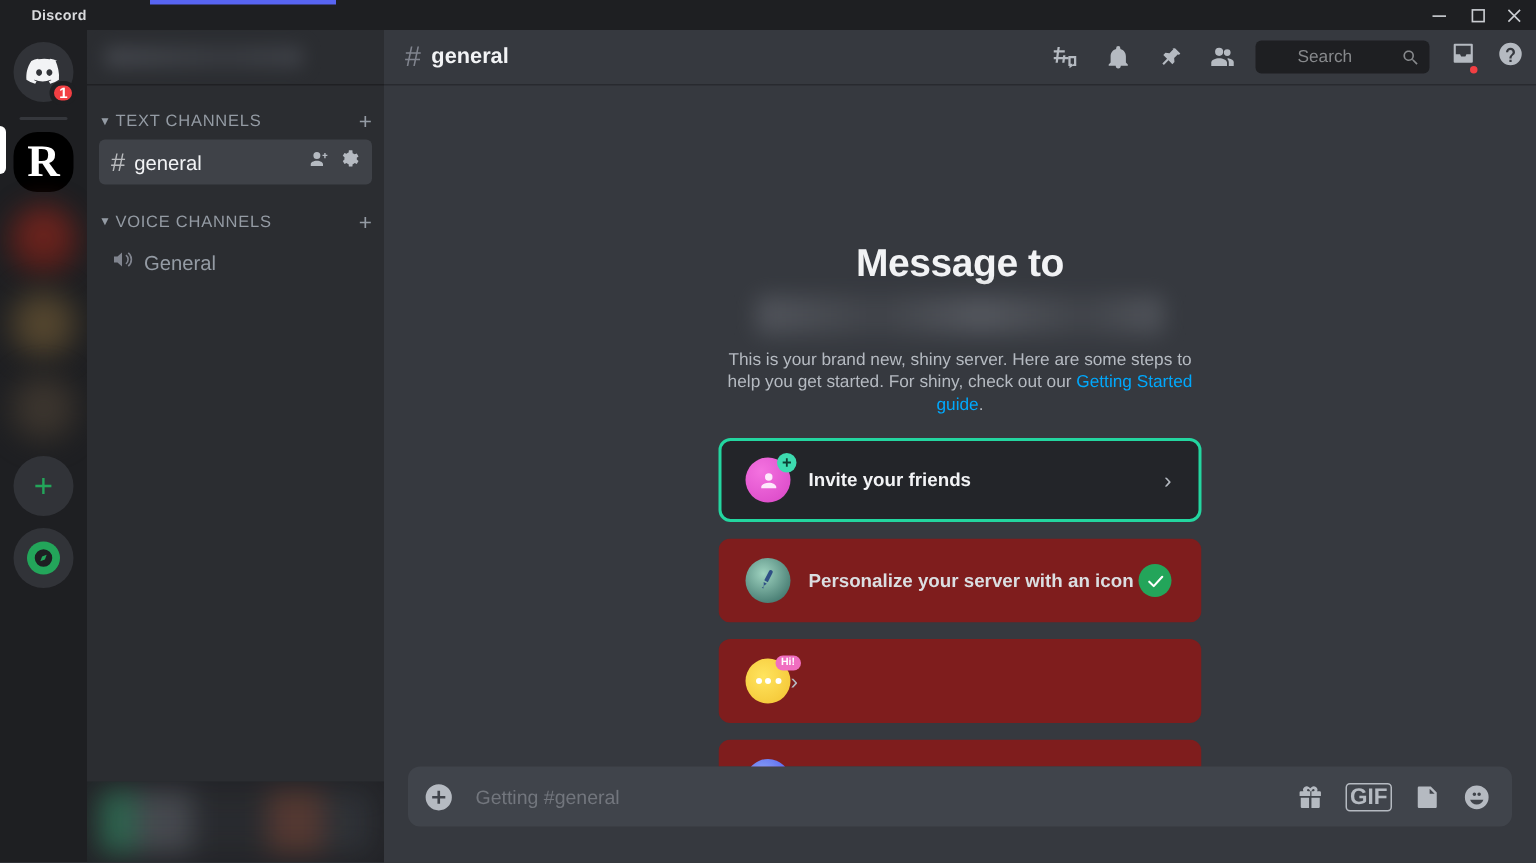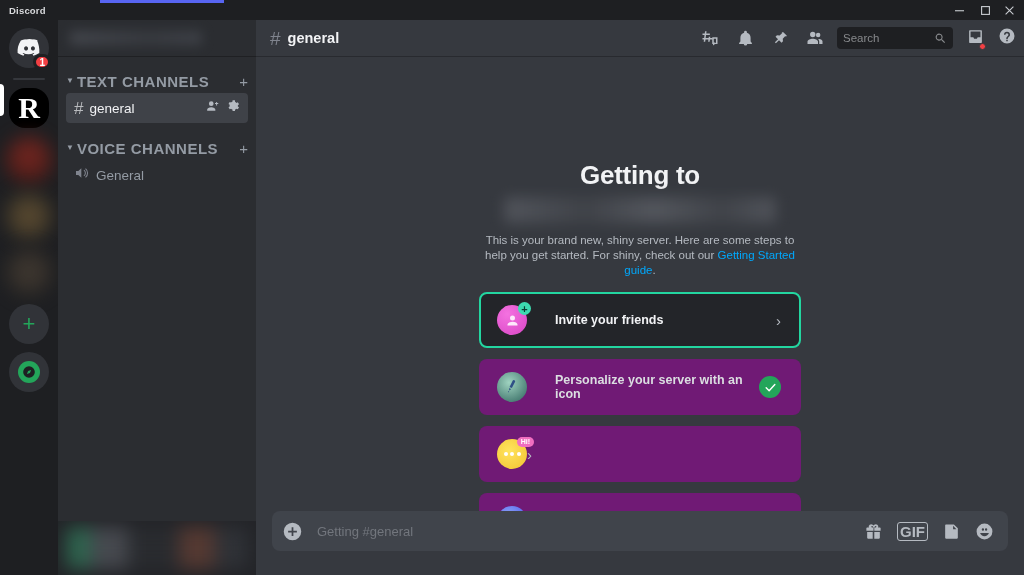--- a/index.html
+++ b/index.html
@@ -13,21 +13,21 @@
 
   
   .titlebar {
     height: 20px; background: #1e1f22; display: flex; align-items: center;
     flex: 0 0 20px; position: relative; z-index: 40;
   }
   .titlebar-accent {
     position: absolute; left: 100px; top: 0; width: 124px; height: 3px; background: #5865f2;
   }
   .titlebar-title {
-    color: #d9dadd; font-size: 9.5px; font-weight: bold; padding-left: 9px; letter-spacing: .2px;
+    color: #d9dadd; font-size: 9.5px; font-weight: bold; padding-left: 21px; letter-spacing: .2px;
   }
   .win-btns { margin-left: auto; display: flex; align-items: center; height: 20px; }
   .win-btn {
     width: 26px; height: 20px; display: flex; align-items: center; justify-content: center;
     color: #c9ccd1; font-size: 11px; line-height: 1;
   }
   .win-btn.close { font-size: 12px; padding-right: 4px; }
 
   
   .body { flex: 1; display: flex; min-height: 0; }
@@ -88,21 +88,21 @@
     background: linear-gradient(90deg,#4b4e55,#3c3f45 60%,#45484f);
     filter: blur(6px); opacity: .75;
   }
   .channels { flex: 1; padding-top: 14px; overflow: hidden; }
   .cat {
     display: flex; align-items: center; height: 22px; padding: 0 8px 0 8px; margin-bottom: 1px;
     color: #949ba4; cursor: pointer;
   }
   .cat .caret { font-size: 8px; margin-right: 3px; color: #949ba4; transform: translateY(-1px); }
   .cat .cat-label {
-    font-size: 15px; font-weight: bold; letter-spacing: .5px; text-transform: uppercase; flex: 1;
+    font-size: 11px; font-weight: normal; letter-spacing: .5px; text-transform: uppercase; flex: 1;
   }
   .cat .cat-add { font-size: 15px; color: #949ba4; line-height: 1; font-weight: 300; }
   .chan {
     display: flex; align-items: center; height: 30px; margin: 1px 8px; padding: 0 8px;
     border-radius: 4px; color: #949ba4; cursor: pointer;
   }
   .chan.active { background: #3f4248; color: #f2f3f5; }
   .chan .hash { font-size: 17px; margin-right: 6px; color: #80848e; line-height: 1; font-weight: 400; }
   .chan.active .hash { color: #b9bbbe; }
   .chan .chan-name { font-size: 13.5px; flex: 1; font-weight: 500; }
@@ -127,21 +127,21 @@
   .chanbar .hash { font-size: 19px; color: #80848e; margin-right: 7px; line-height: 1; }
   .chanbar .title { font-size: 14.5px; font-weight: bold; color: #f2f3f5; }
   .chanbar .spacer { flex: 1; }
   .topicons { display: flex; align-items: center; gap: 15px; }
   .topicons .ti { width: 20px; height: 20px; display: flex; align-items: center; justify-content: center; cursor: pointer; }
   .topicons .ti svg { fill: #b5bac1; }
   .searchbox {
     width: 116px; height: 22px; background: #1e1f22; border-radius: 4px;
     display: flex; align-items: center; padding: 0 6px; margin-left: 12px; cursor: text;
   }
-  .searchbox .sp { font-size: 11.5px; color: #87898c; flex: 1; }
+  .searchbox .sp { font-size: 11.5px; color: #87898c; flex: 1; margin-left: 22px; }
   .searchbox svg { width: 13px; height: 13px; fill: #87898c; }
   .inbox-wrap { position: relative; margin-left: 14px; }
   .inbox-dot {
     position: absolute; right: -2px; bottom: -1px; width: 7px; height: 7px;
     background: #f23f43; border-radius: 50%; border: 1px solid #36393f;
   }
 
   
   .msgs { flex: 1; display: flex; flex-direction: column; align-items: center; overflow: hidden; }
   .welcome { width: 322px; margin-top: 104px; text-align: center; }
@@ -153,30 +153,30 @@
     background: linear-gradient(90deg, #55585f 4%, #42454b 30%, #5a5d64 55%, #43464c 80%, #53565d 96%);
     filter: blur(7px); opacity: .8;
   }
   .welcome p {
     font-size: 11.5px; color: #b5bac1; line-height: 15px; padding: 0 1px;
   }
   .welcome p a { color: #00a8fc; text-decoration: none; }
 
   .cards { width: 322px; margin-top: 14px; display: flex; flex-direction: column; gap: 11px; }
   .card {
-    height: 56px; background: #701a75; border-radius: 8px;
+    height: 56px; background: #7f1d1d; border-radius: 8px;
     display: flex; align-items: center; padding: 0 18px 0 16px; cursor: pointer;
     border: 2px solid transparent;
   }
   .card.highlight { border-color: #23d6a0; background: #232529; }
   .card .cicon {
     width: 30px; height: 30px; border-radius: 50%; position: relative; flex: 0 0 30px;
     display: flex; align-items: center; justify-content: center; overflow: visible;
   }
-  .card .ctext { font-size: 12.5px; font-weight: bold; color: #dbdee1; margin-left: 28px; flex: 1; }
+  .card .ctext { font-size: 12.5px; font-weight: bold; color: #dbdee1; margin-left: 12px; flex: 1; }
   .card.highlight .ctext { color: #f2f3f5; }
   .card .chev { color: #b5bac1; font-size: 15px; font-weight: 300; line-height: 1; }
   .check {
     width: 22px; height: 22px; border-radius: 50%; background: #23a55a;
     display: flex; align-items: center; justify-content: center;
   }
   .check svg { width: 13px; height: 13px; fill: none; stroke: #fff; stroke-width: 2.6; }
 
   
   .ic-invite { background: radial-gradient(circle at 35% 30%, #f472e0, #d845c5); }
@@ -373,21 +373,21 @@
 
         <span class="ti" style="margin-left:14px;">
           <svg width="18" height="18" viewBox="0 0 24 24" style="fill:#b5bac1">
               <path d="M12 2a10 10 0 1 0 0 20 10 10 0 0 0 0-20zm1 17h-2v-2h2v2zm1.8-6.4-.9.9c-.7.7-.9 1.2-.9 2.5h-2v-.5c0-1 .4-1.8 1.1-2.5l1.2-1.2c.4-.4.6-.9.6-1.4a2 2 0 0 0-4 0H8a4 4 0 1 1 8 0c0 .8-.3 1.6-.9 2.2z"></path>
             </svg>
         </span>
       </div>
 
       <div class="msgs">
         <div class="welcome">
-          <h1>Getting to</h1>
+          <h1>Message to</h1>
           <div class="servername-blur"></div>
           <p>
             <span>This is your brand new, shiny server. Here are some steps to help you get started. For shiny, check out our </span><a href="#">Getting Started guide</a><span>.</span>
           </p>
         </div>
 
         <div class="cards">
 
           <div class="card highlight">
             <span class="cicon ic-invite">

